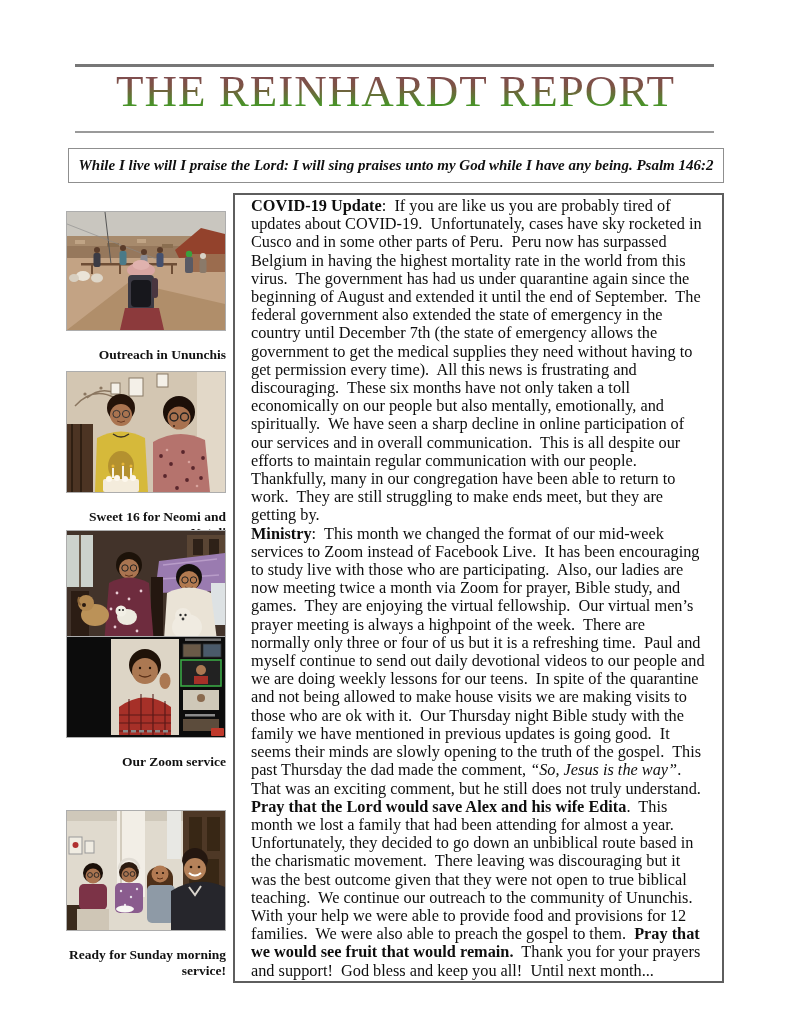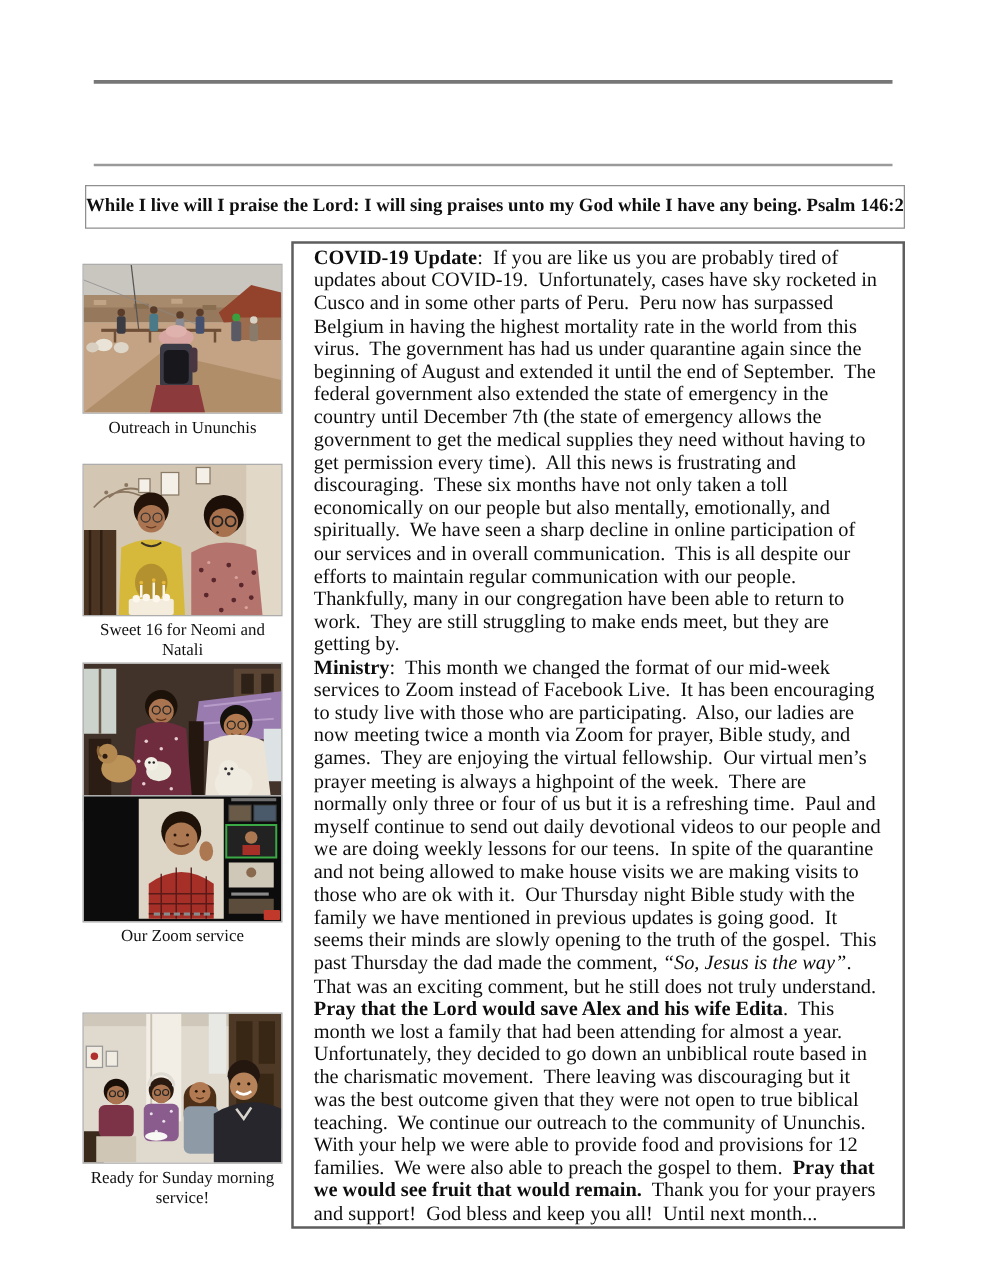--- a/index.html
+++ b/index.html
@@ -20,50 +20,51 @@
   }
   @supports not (background-clip: text) {
     .masthead-title { color:#3f8a28; -webkit-text-fill-color:#3f8a28; }
   }
   .verse-box {
     position:absolute; left:68px; top:148px; width:656px; height:35px;
     border:1.5px solid #8f8f8f; box-sizing:border-box;
     display:flex; align-items:center; justify-content:center; overflow:hidden;
   }
   .verse {
-    margin:0; font-size:15px; font-weight:bold;
+    margin:0; font-size:15px; font-style:italic; font-weight:bold;
     color:#101010; white-space:nowrap;
   }
   .article-box {
     position:absolute; left:233px; top:193px; width:491px; height:790px;
     border:2px solid #5e5e5e; box-sizing:border-box; padding:2px 16px;
     overflow:hidden; background:#ffffff;
   }
   .article-body {
     font-size:16.3px; line-height:18.2px; color:#0e0e0e; white-space:pre-wrap;
   }
   .para { margin:0; }
   .b { font-weight:bold; }
   .i { font-style:italic; }
   .photo-figure { position:absolute; left:66px; width:160px; margin:0; }
   .photo-frame {
     width:158px; border:1px solid #adadad; line-height:0; background:#eeeeee;
   }
   .photo-frame svg { display:block; }
   .photo-caption {
-    margin-top:3px; width:160px; text-align:center; font-weight:normal;
+    margin-top:16px; width:160px; text-align:right; font-weight:bold;
     font-size:13.5px; line-height:15.5px; color:#111111;
   }
 </style>
 </head>
 <body>
 
 <div class="page">
 
   <div class="rule rule-top"></div>
+  <h1 class="masthead-title">THE REINHARDT REPORT</h1>
   <div class="rule rule-bottom"></div>
 
   <div class="verse-box">
     <p class="verse">While I live will I praise the Lord: I will sing praises unto my God while I have any being. Psalm 146:2</p>
   </div>
 
   <figure class="photo-figure" style="top:211px">
     <div class="photo-frame">
       <svg width="158" height="118" viewBox="0 0 158 118">
         <rect width="158" height="118" fill="#c9c6bf"></rect>

